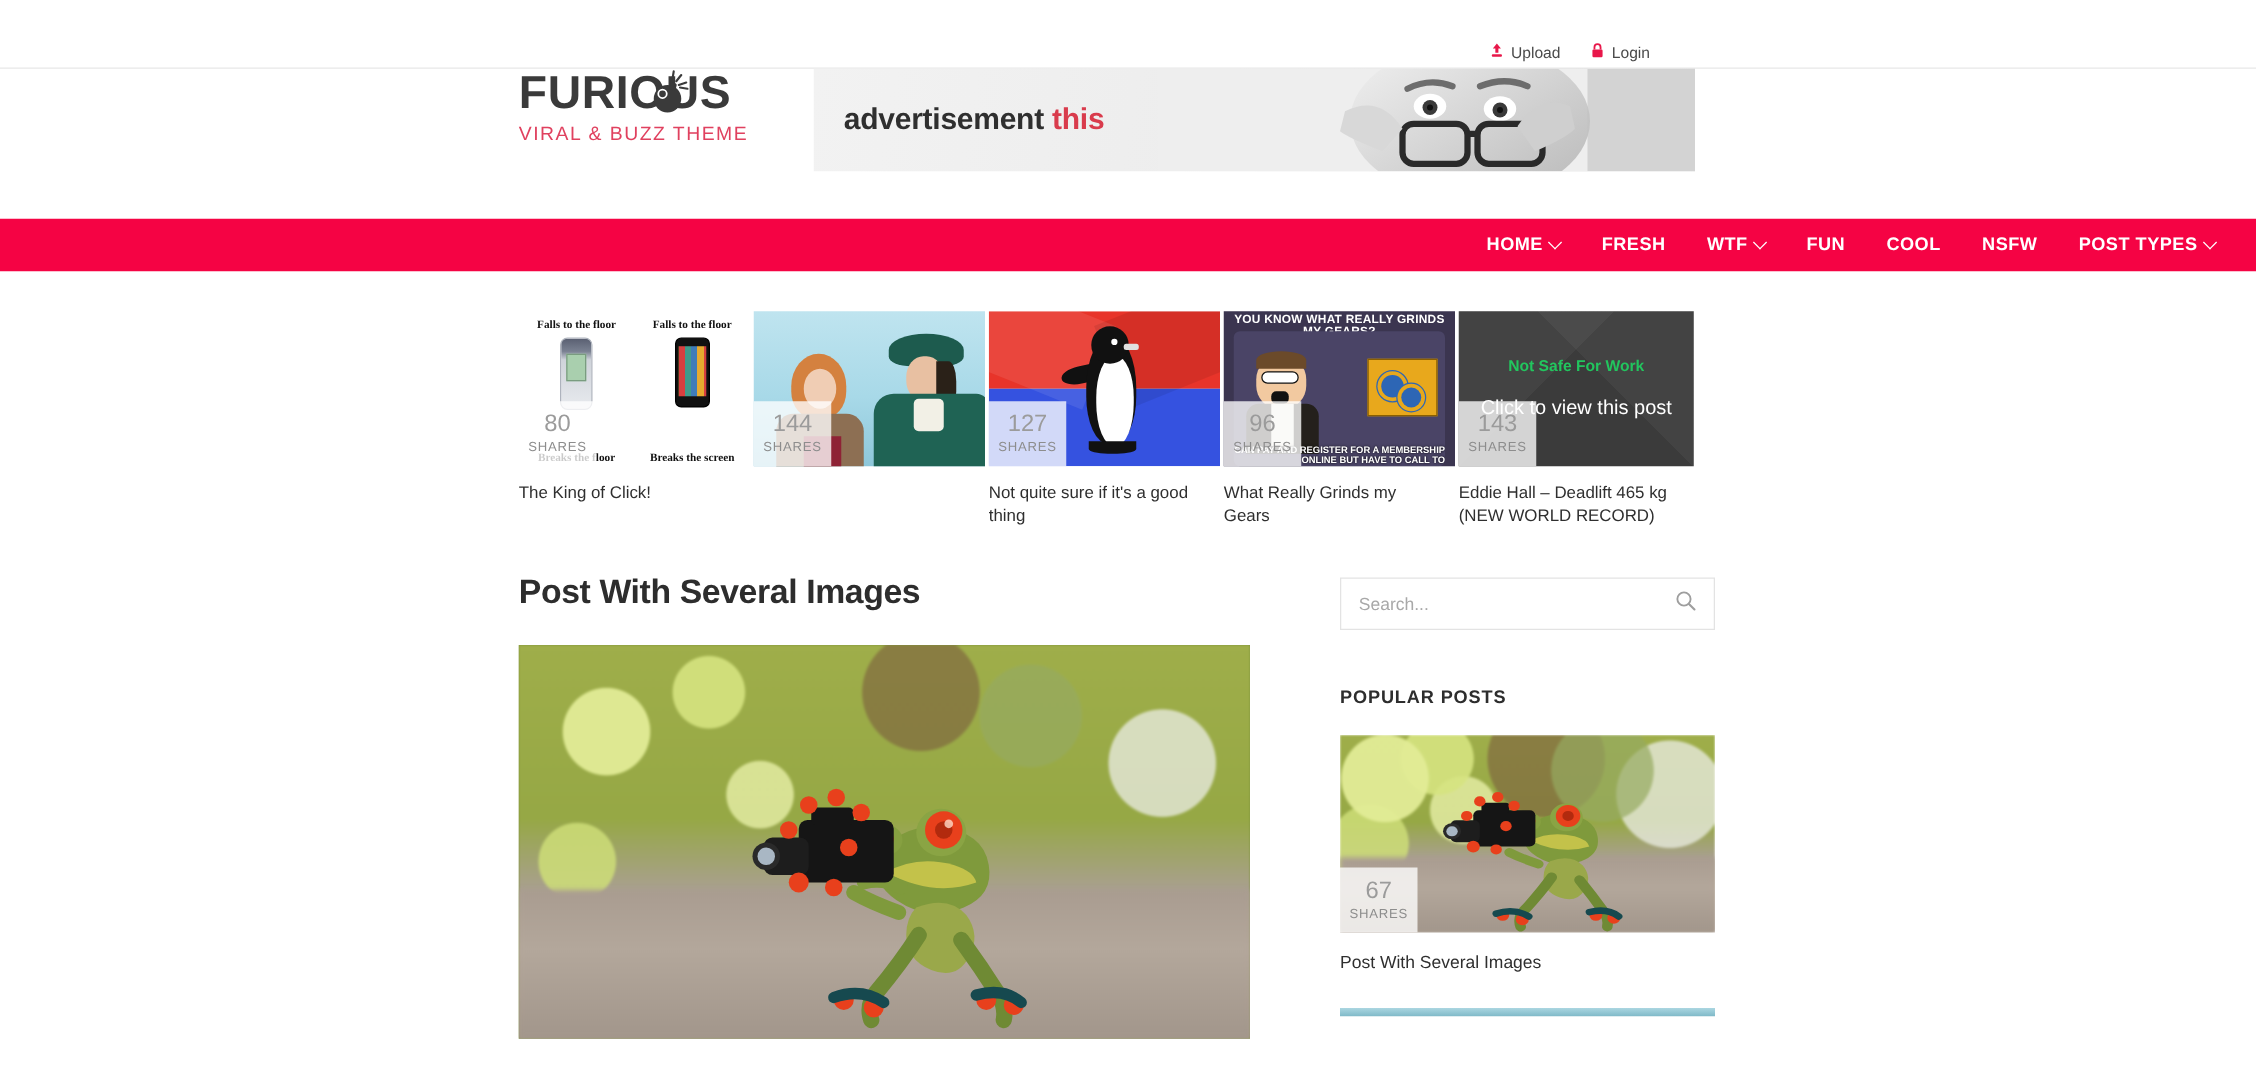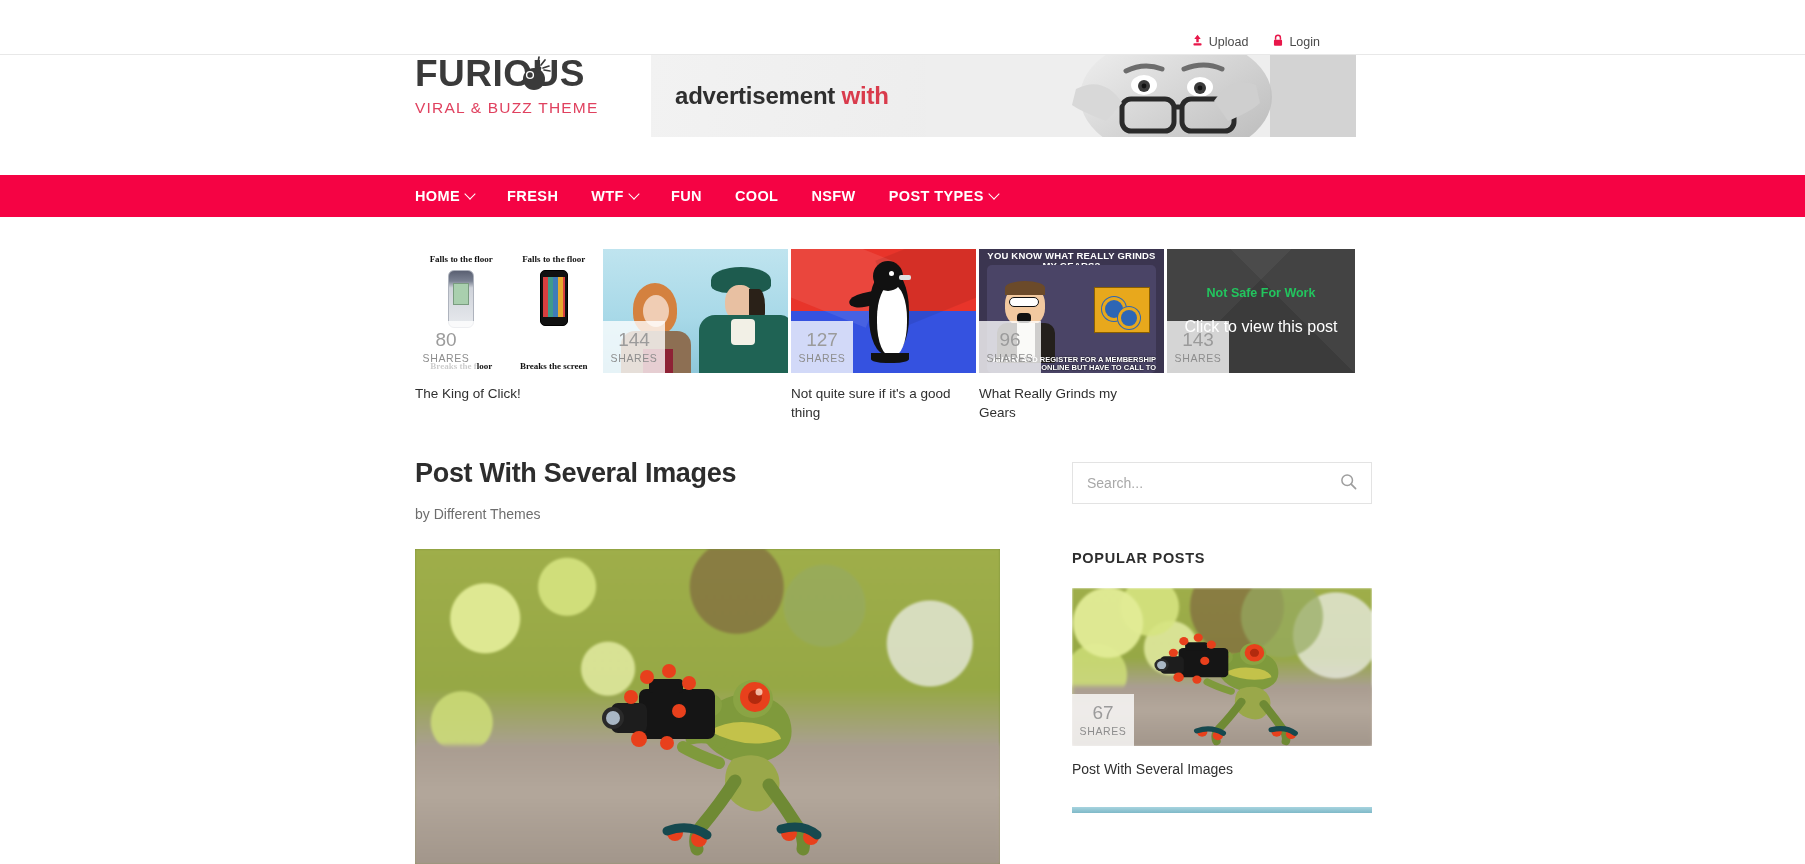--- a/index.html
+++ b/index.html
@@ -51,21 +51,21 @@
   .ad-text {
     margin-left: 24px; font-size: 24px; font-weight: 700; color:#2f2f2f;
     letter-spacing: -.2px; z-index: 2;
   }
   .ad-text .accent { color: #d93b4c; }
   .ad-face { position: absolute; right: 0; top: 0; width: 430px; height: 82px; }
 
   
   .nav {
     height: 42px; width: 100%; background: #f50344;
-    display: flex; align-items: center; padding-left: 415px;
+    display: flex; align-items: center; padding-left: 415px; justify-content: flex-end;
   }
   .nav-item {
     display: flex; align-items: center; gap: 6px;
     color: #fff; font-size: 14.5px; font-weight: 700; letter-spacing: .4px;
     margin-right: 33px; cursor: pointer; text-transform: uppercase;
   }
   .chev { width: 8px; height: 8px; border-right: 1.6px solid #fff;
           border-bottom: 1.6px solid #fff; transform: rotate(45deg); margin-top:-4px; }
 
   
@@ -275,21 +275,21 @@
             <line x1="26" y1="14" x2="32" y2="15"></line>
           </g>
         </svg>
       </span>
       <div class="logo-sub">VIRAL &amp; BUZZ THEME</div>
     </div>
 
     <div class="ad-banner">
       <div class="ad-text">
         <span>advertisement</span>
-        <span class="accent">with</span>
+        <span class="accent">this</span>
       </div>
       <div class="ad-face">
         <svg width="430" height="82" viewBox="0 0 430 82">
           <defs>
             <linearGradient id="skin" x1="0" y1="0" x2="1" y2="1">
               <stop offset="0" stop-color="#f2f2f2"></stop>
                 <stop offset="1" stop-color="#b8b8b8"></stop>
             </linearGradient>
           </defs>
           <rect width="430" height="82" fill="#eeeeee"></rect>
@@ -429,31 +429,28 @@
 
     <div class="strip-card wide">
       <div class="thumb nsfw">
         <div class="nsfw-t1">Not Safe For Work</div>
         <div class="nsfw-t2">Click to view this post</div>
         <div class="shares-badge">
           <div class="shares-num">143</div>
           <div class="shares-lbl">SHARES</div>
         </div>
       </div>
+      <div class="strip-title">Eddie Hall – Deadlift 465 kg (NEW WORLD RECORD)</div>
     </div>
   </div>
 
   <div class="main">
 
     <div class="article">
       <h1 class="post-title">Post With Several Images</h1>
-      <div class="post-by">
-        <span>by</span>
-        <span class="author">Different Themes</span>
-      </div>
       <div class="hero">
         <div class="hero-bg"></div>
         <div class="hero-ground"></div>
         <div class="frog">
           <svg width="260" height="230" viewBox="0 0 260 230">
             <g>
               <path d="M118 92 q20 -28 52 -24 q34 4 38 30 q4 24 -20 34 q-28 12 -54 -6 q-20 -14 -16 -34 z" fill="#7f9a3c"></path>
               <path d="M126 104 q24 -14 54 -6 q16 5 18 14 q-34 12 -72 -8 z" fill="#c3c24a"></path>
               <ellipse cx="170" cy="72" rx="20" ry="19" fill="#8aa444"></ellipse>
               <circle cx="172" cy="70" r="15" fill="#e8401c"></circle>

